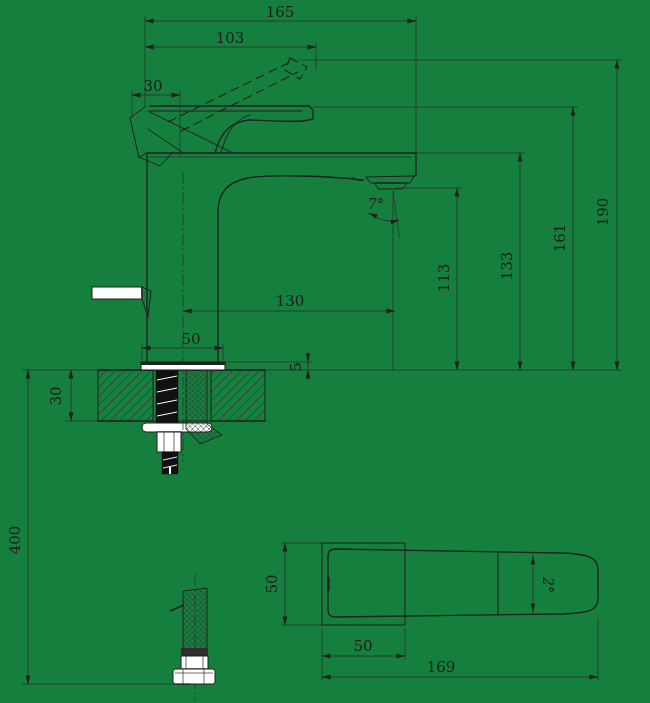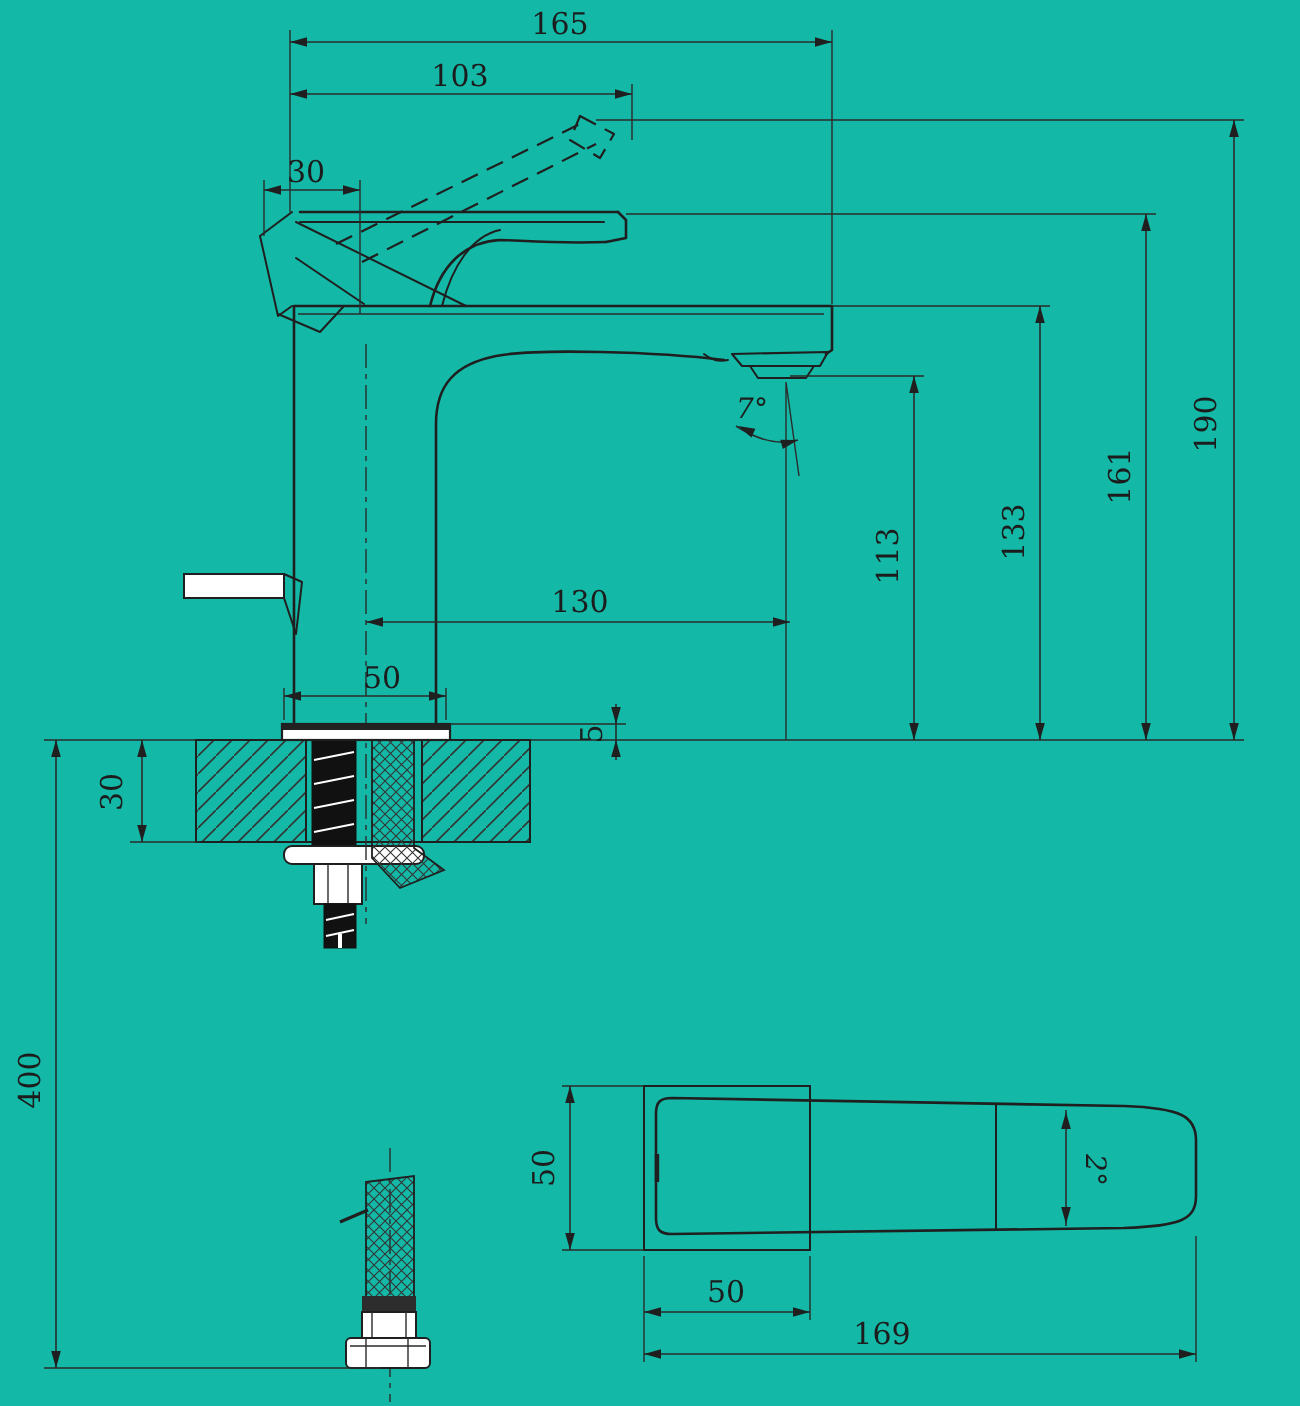--- a/index.html
+++ b/index.html
@@ -1,16 +1,16 @@
 <!DOCTYPE html>
 <html><head>
 <meta charset="utf-8">
 <style>
   html,body{margin:0;padding:0;background:#ffffff;}
-  .canvas{width:650px;height:703px;background:#14b8a6;position:relative;overflow:hidden;}
+  .canvas{width:650px;height:703px;background:#15803d;position:relative;overflow:hidden;}
   svg{display:block;}
   text{font-family:"DejaVu Serif", serif;fill:#1c1c1c;font-size:15px;}
   .ang{font-size:14px;font-style:italic;}
   .obj{stroke:#1f1f1f;fill:none;stroke-width:1.3;stroke-linecap:round;stroke-linejoin:round;}
   .obj2{stroke:#1f1f1f;fill:none;stroke-width:1;stroke-linecap:round;stroke-linejoin:round;}
   .thin{stroke:#2b2b2b;fill:none;stroke-width:0.7;}
   .dim{stroke:#2b2b2b;fill:none;stroke-width:0.8;}
   .dash{stroke:#1f1f1f;fill:none;stroke-width:1.1;stroke-dasharray:9 5;stroke-linejoin:round;}
   .cline{stroke:#2b2b2b;fill:none;stroke-width:0.7;stroke-dasharray:12 3 2.5 3;}
   .arr{fill:#1f1f1f;stroke:none;}

